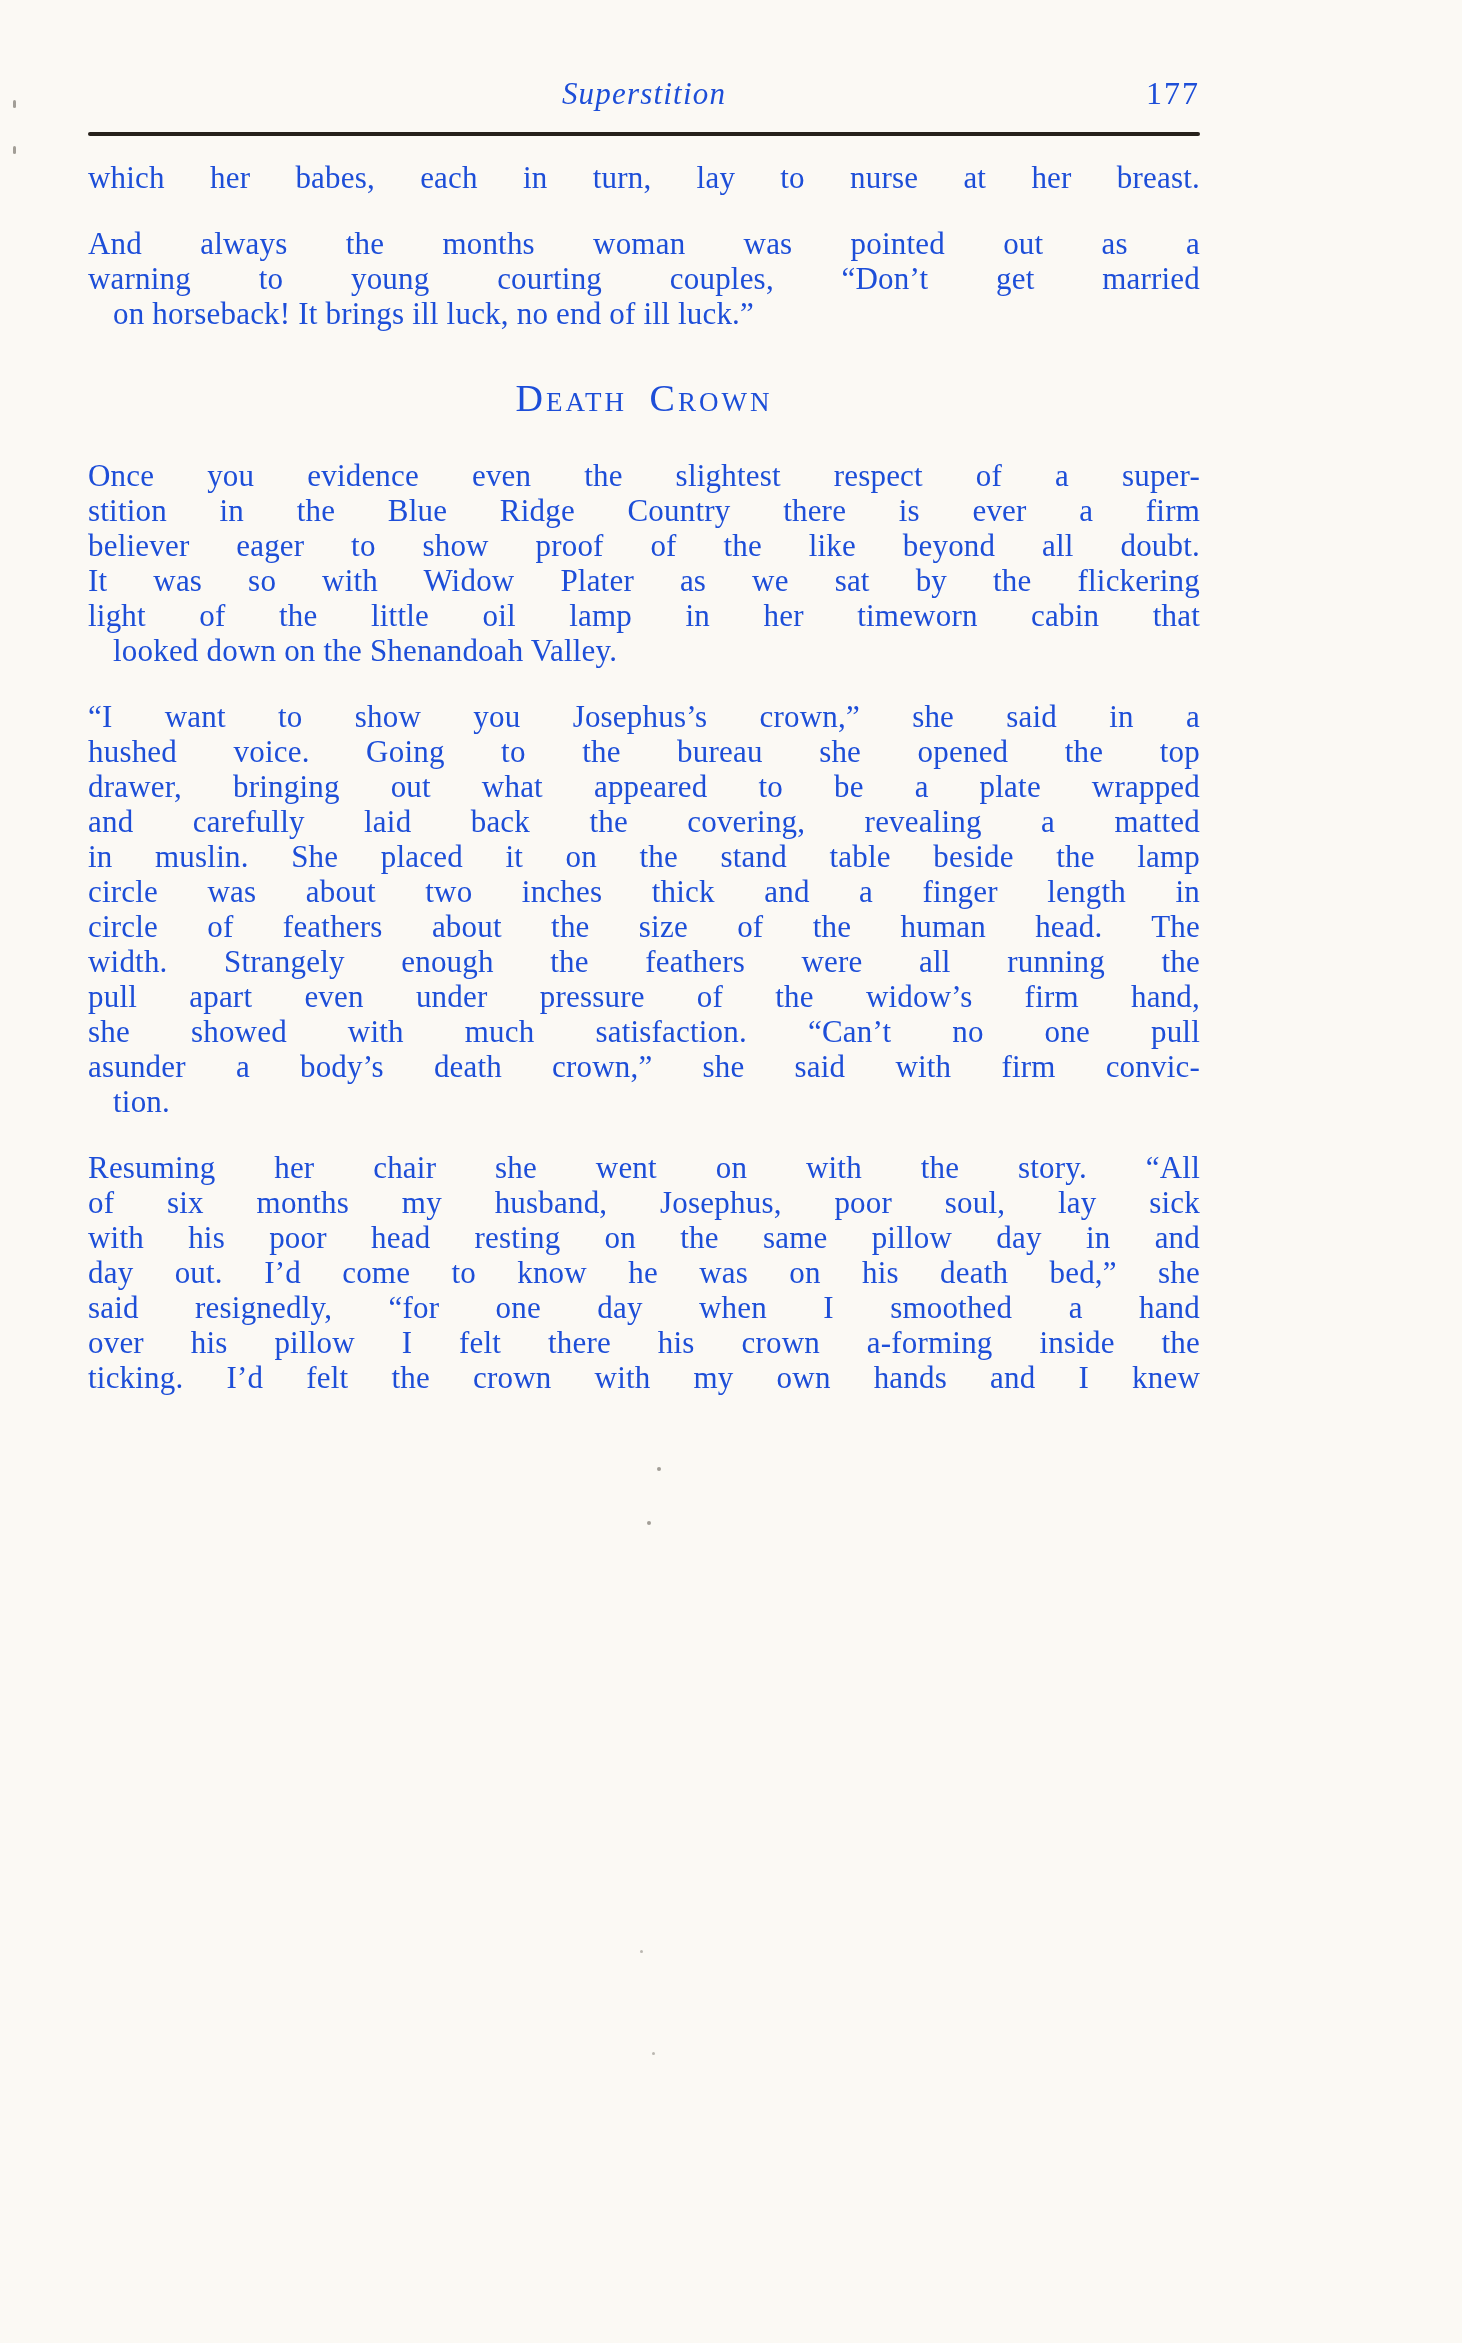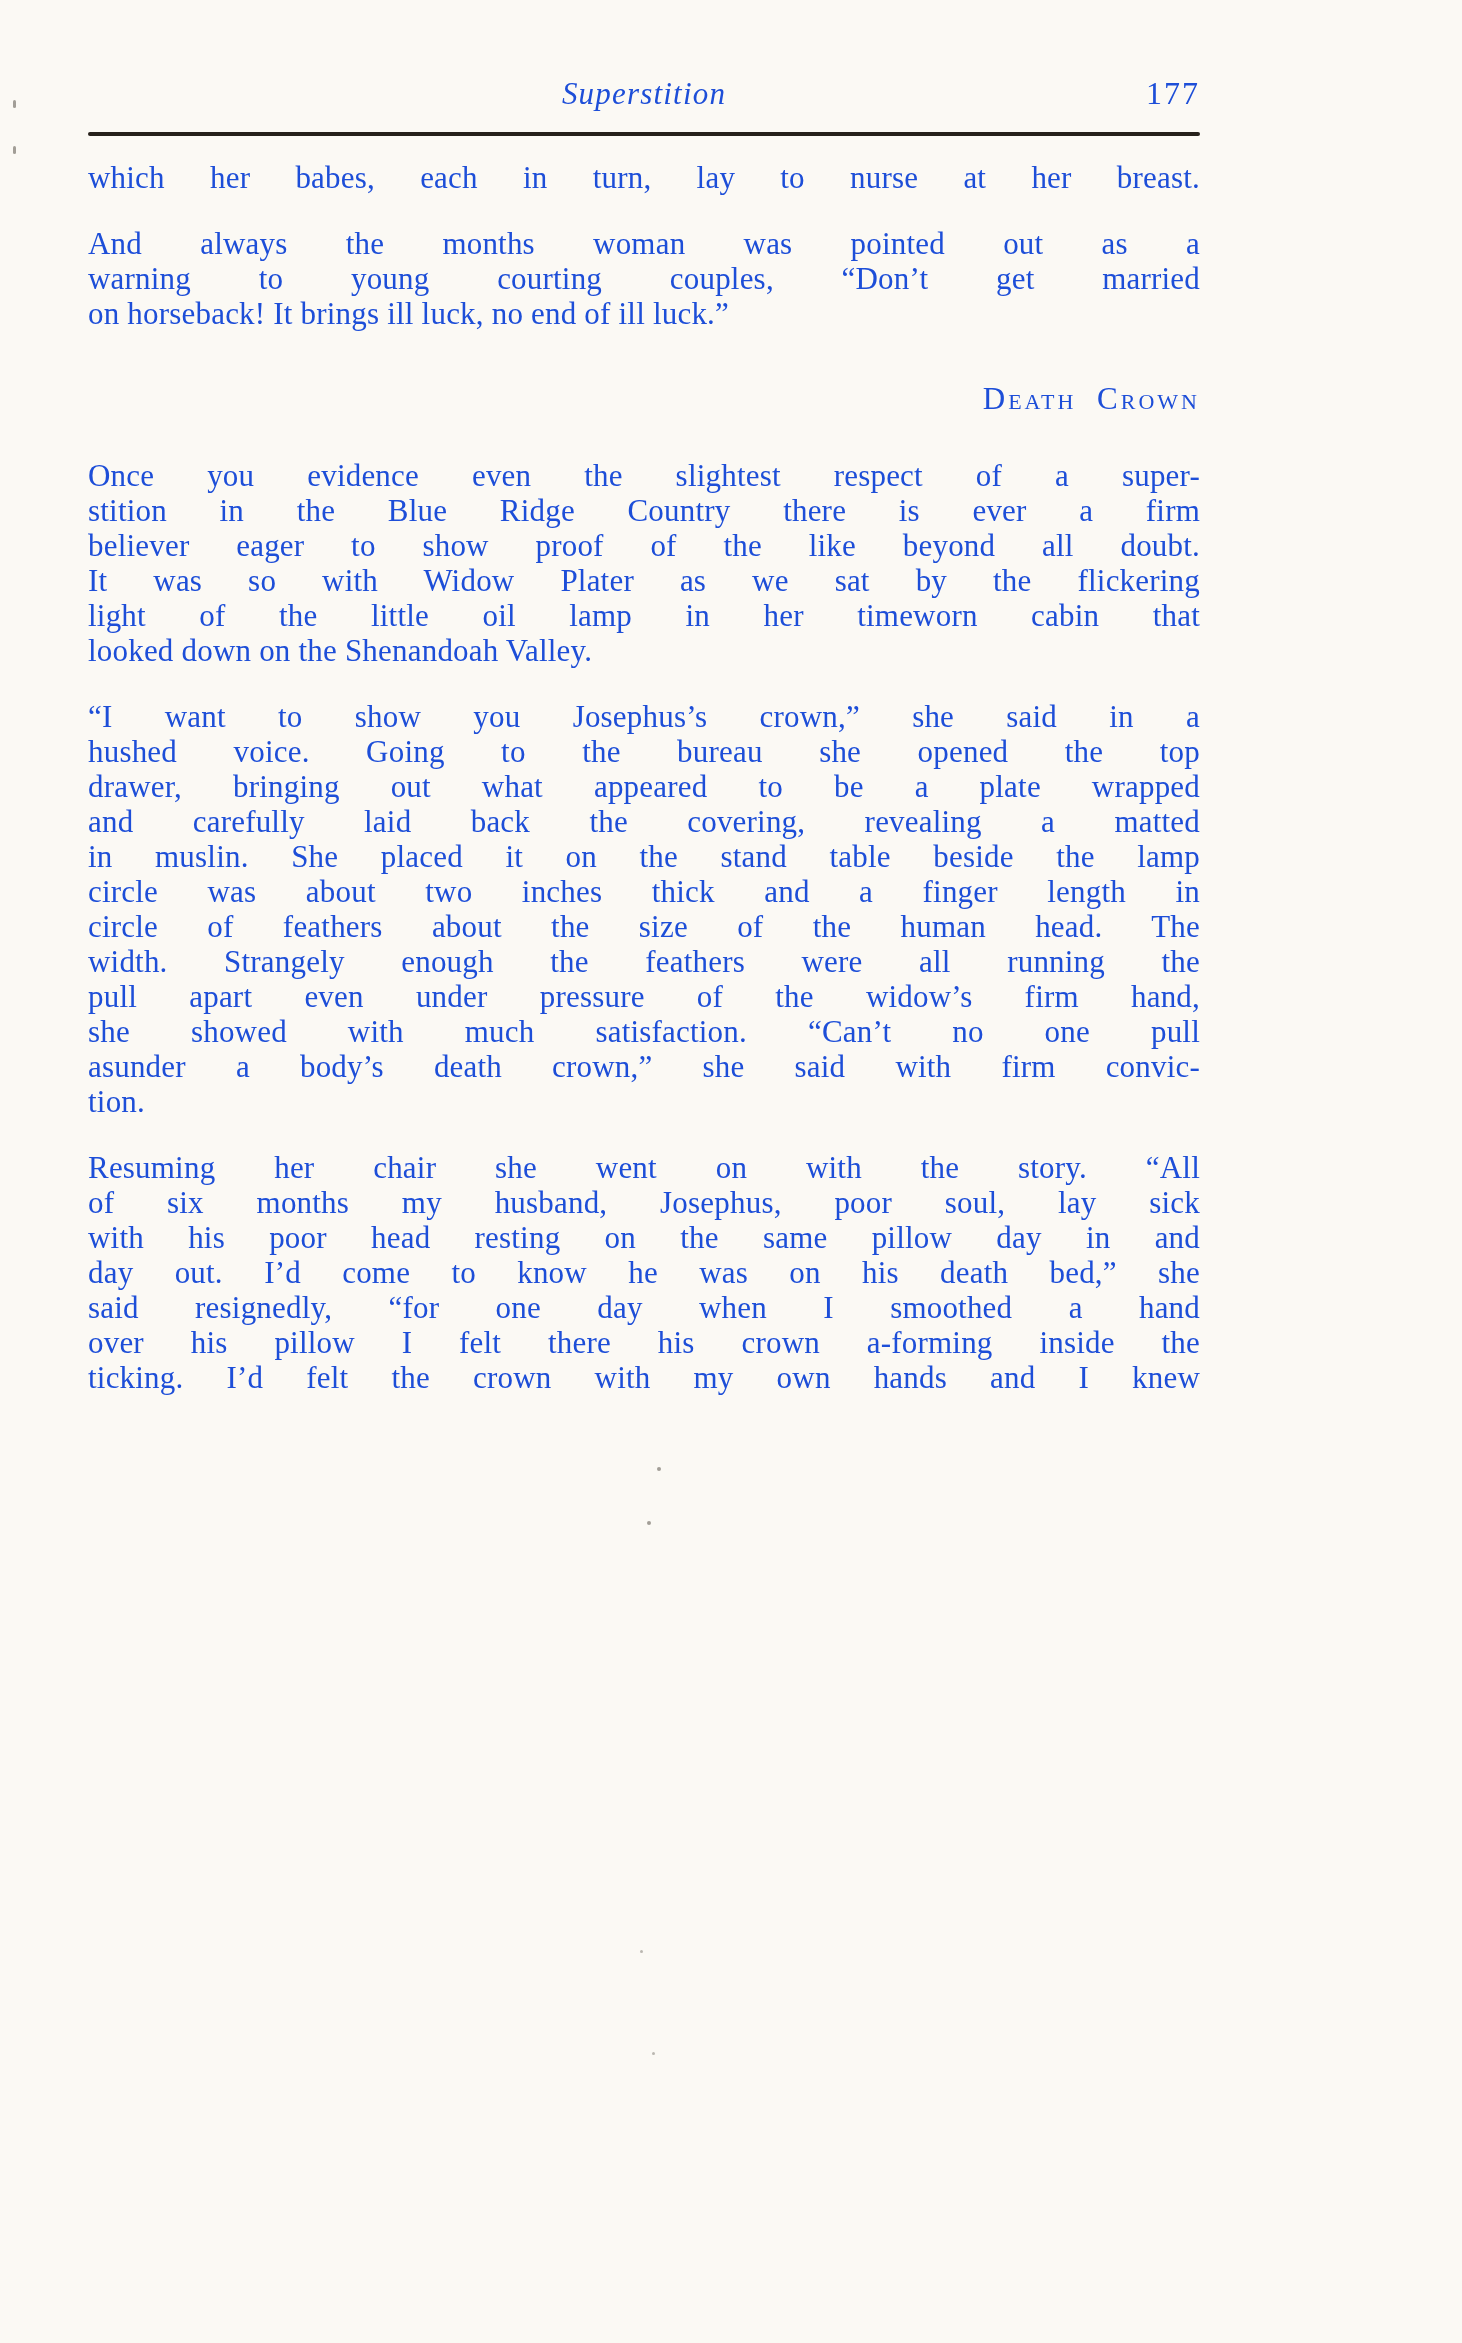--- a/index.html
+++ b/index.html
@@ -54,26 +54,26 @@
     margin-top: 24px;
     font-size: 31px;
     line-height: 35px;
     letter-spacing: 0.2px;
   }
   .para { margin: 0; }
   .line {
     text-align: justify;
     text-align-last: justify;
   }
-  .line.short { text-align-last: left; }
+  .line.short { text-align-last: left; margin-left: 25px; }
   .section-heading {
     margin: 50px 0 42px 0;
-    font-size: 31px;
+    font-size: 38px;
     font-weight: normal;
-    text-align: right;
+    text-align: center;
     font-variant: small-caps;
     letter-spacing: 3px;
     word-spacing: 10px;
   }
   
   .speck {
     position: absolute;
     background: #5a544a;
     border-radius: 50%;
     opacity: 0.55;

